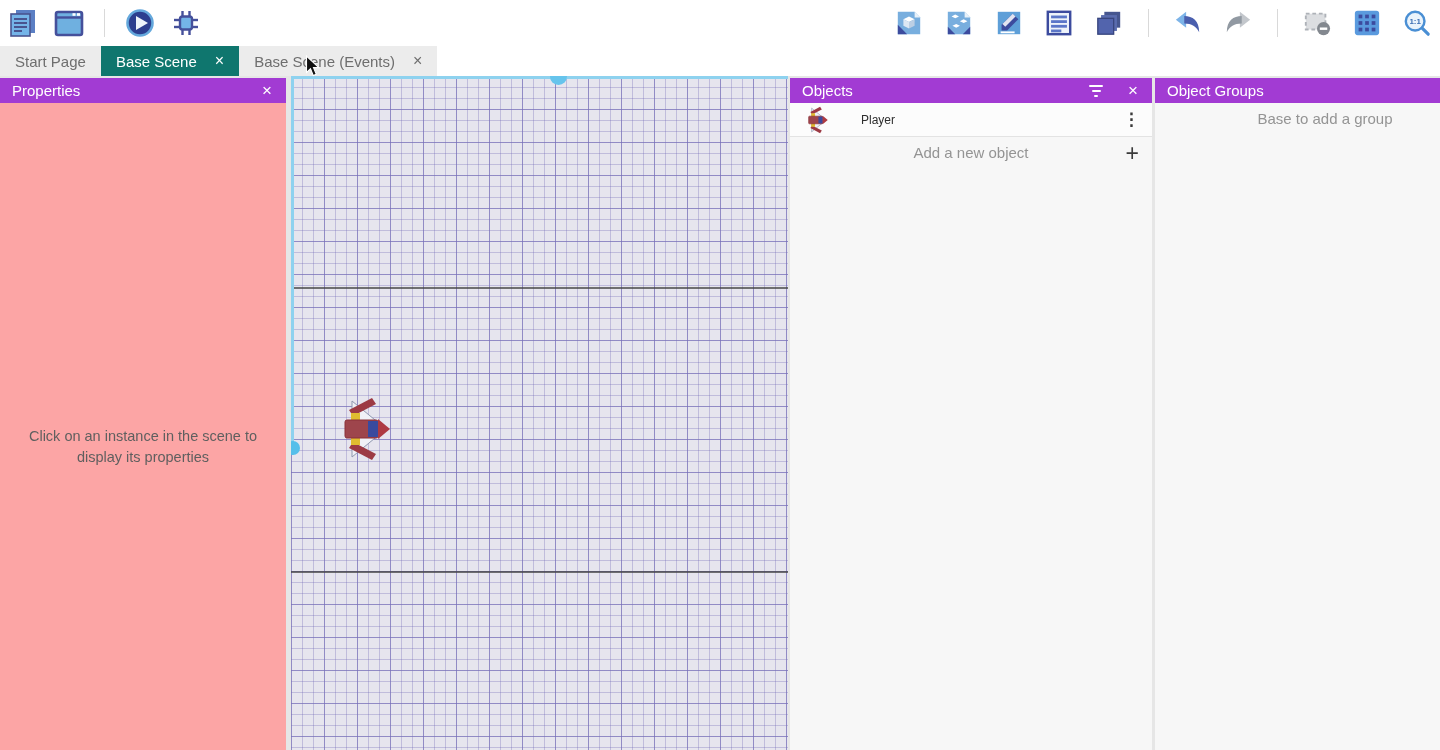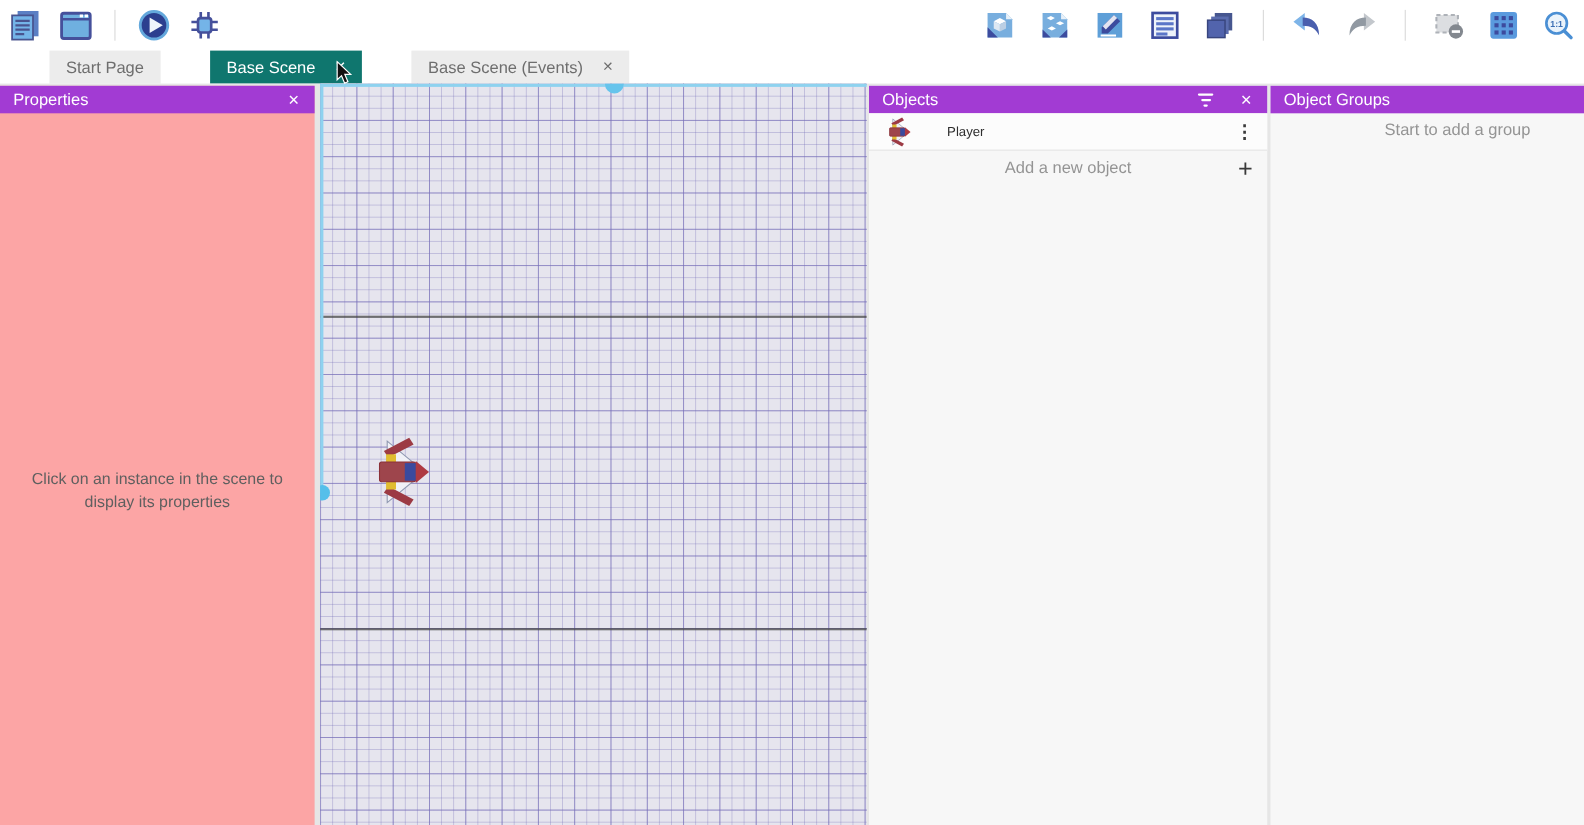--- a/index.html
+++ b/index.html
@@ -10,21 +10,21 @@
   
   .toolbar{position:absolute;left:0;top:0;width:1440px;height:46px;background:#ffffff;}
   .tb-left{position:absolute;left:8px;top:0;height:46px;display:flex;align-items:center;gap:16px;}
   .tb-right{position:absolute;right:8px;top:0;height:46px;display:flex;align-items:center;gap:20px;}
   .tb-icon{width:30px;height:30px;display:flex;align-items:center;justify-content:center;cursor:pointer;}
   .tb-sep{width:1px;height:28px;background:#d9d9d9;margin:0 4px;}
 
   
   .tabbar{position:absolute;left:0;top:46px;width:1440px;height:30px;background:#ffffff;display:flex;}
   .tab{height:30px;display:flex;align-items:center;padding:0 15px;font-size:15px;
-       color:#6e6e6e;background:#ececec;cursor:pointer;white-space:nowrap;margin-left:45px;}
+       color:#6e6e6e;background:#ececec;cursor:pointer;white-space:nowrap;}
   .tab .tab-close{margin-left:18px;font-size:16px;line-height:1;color:#6e6e6e;cursor:pointer;}
   .tab.active{background:#0f766e;color:#ffffff;}
   .tab.active .tab-close{color:#ffffff;}
 
   
   .main{position:absolute;left:0;top:76px;width:1440px;height:674px;background:#e6e6e6;}
 
   .panel{position:absolute;top:2px;height:672px;}
   .panel-header{height:25px;background:#a23bd3;color:#fff;display:flex;align-items:center;
                 padding:0 12px;font-size:15px;}
@@ -300,21 +300,21 @@
     </div>
   </div>
 
   <div class="panel panel-groups">
     <div class="panel-header">
       <span class="ph-title">Object Groups</span>
       <span class="ph-spacer"></span>
       <span class="ph-x">×</span>
     </div>
     <div class="add-row">
-      <span class="add-label">Start to add a group</span>
+      <span class="add-label">Base to add a group</span>
       <span class="add-plus">+</span>
     </div>
   </div>
 </div>
 
 <svg class="cursor" width="17" height="23" viewBox="0 0 17 23">
   <polygon points="1.5,1 1.5,17.5 5.5,13.8 8.3,20.6 11.3,19.3 8.5,12.6 13.8,12.6" fill="#111111" stroke="#ffffff" stroke-width="1.1"></polygon>
 </svg>
 
 </body></html>

